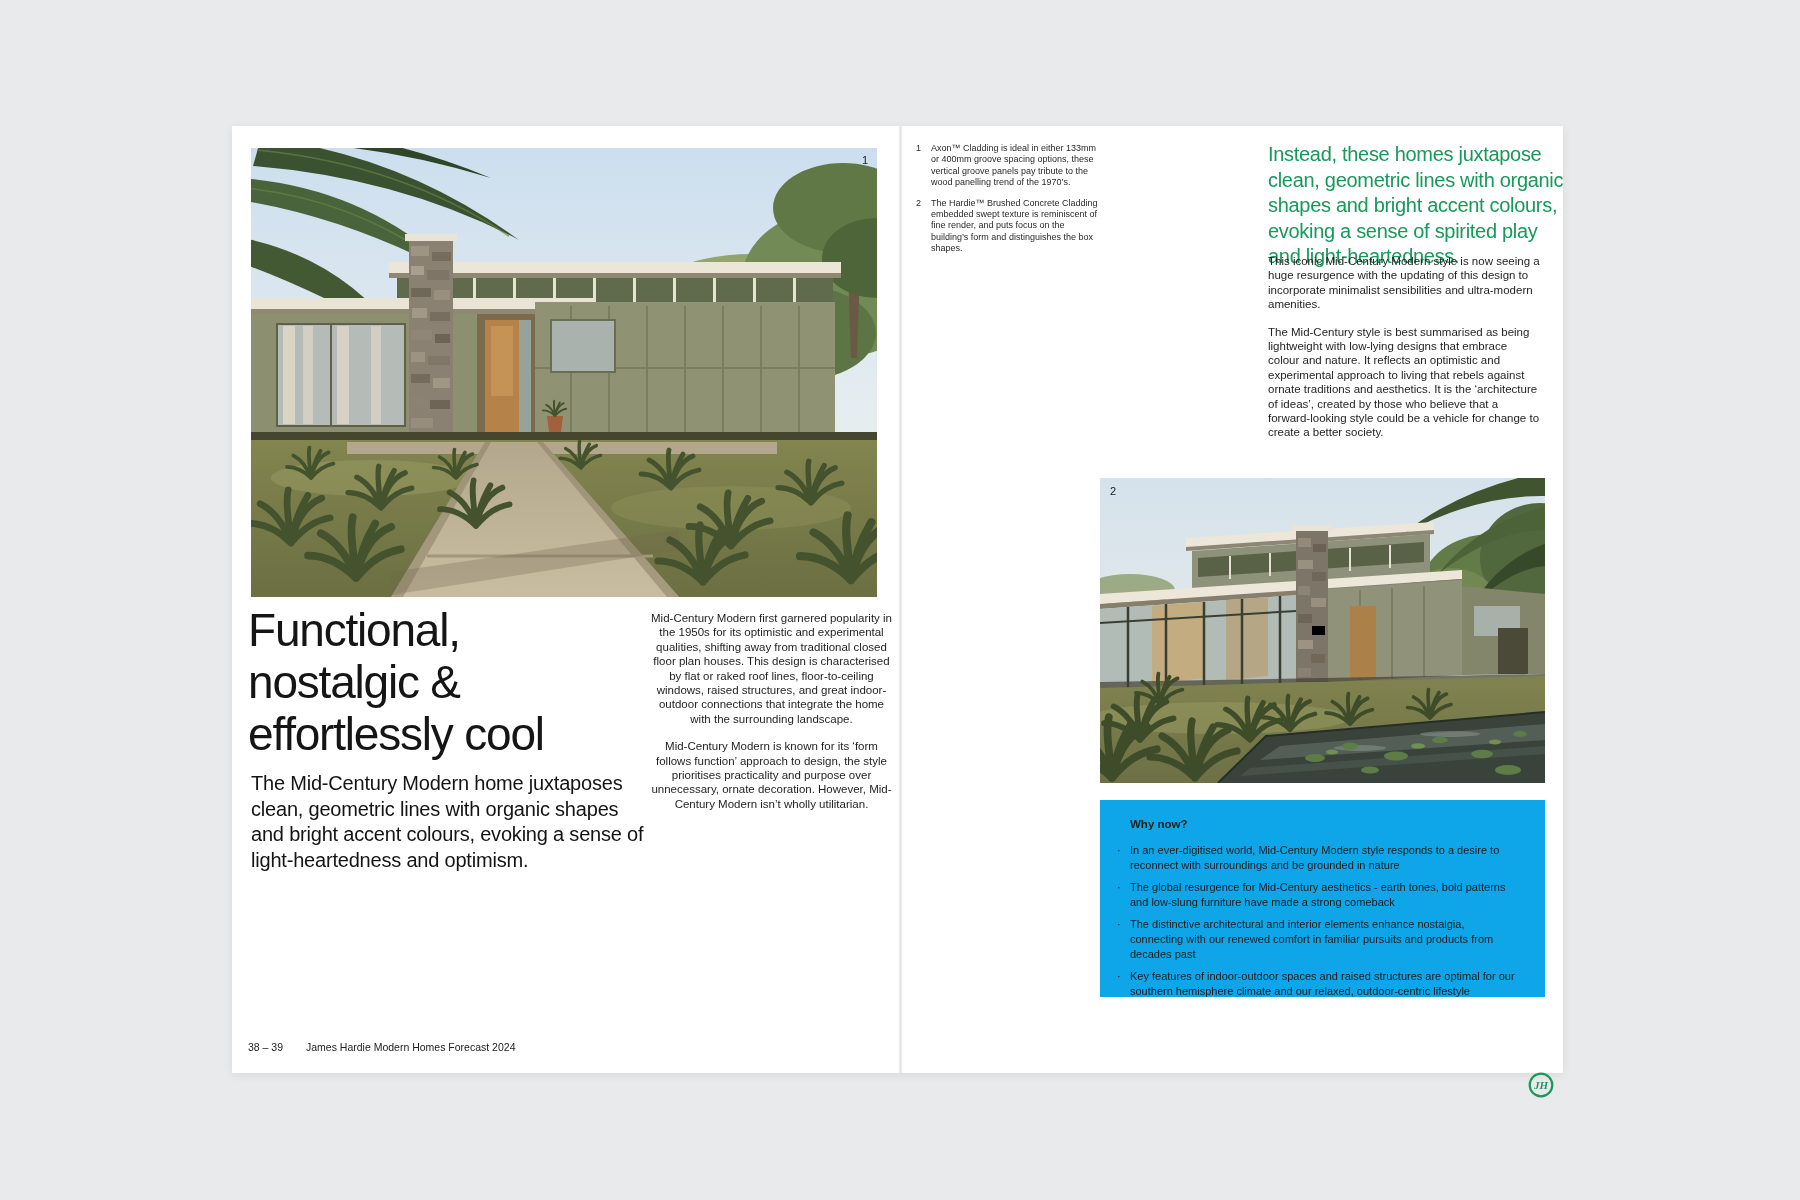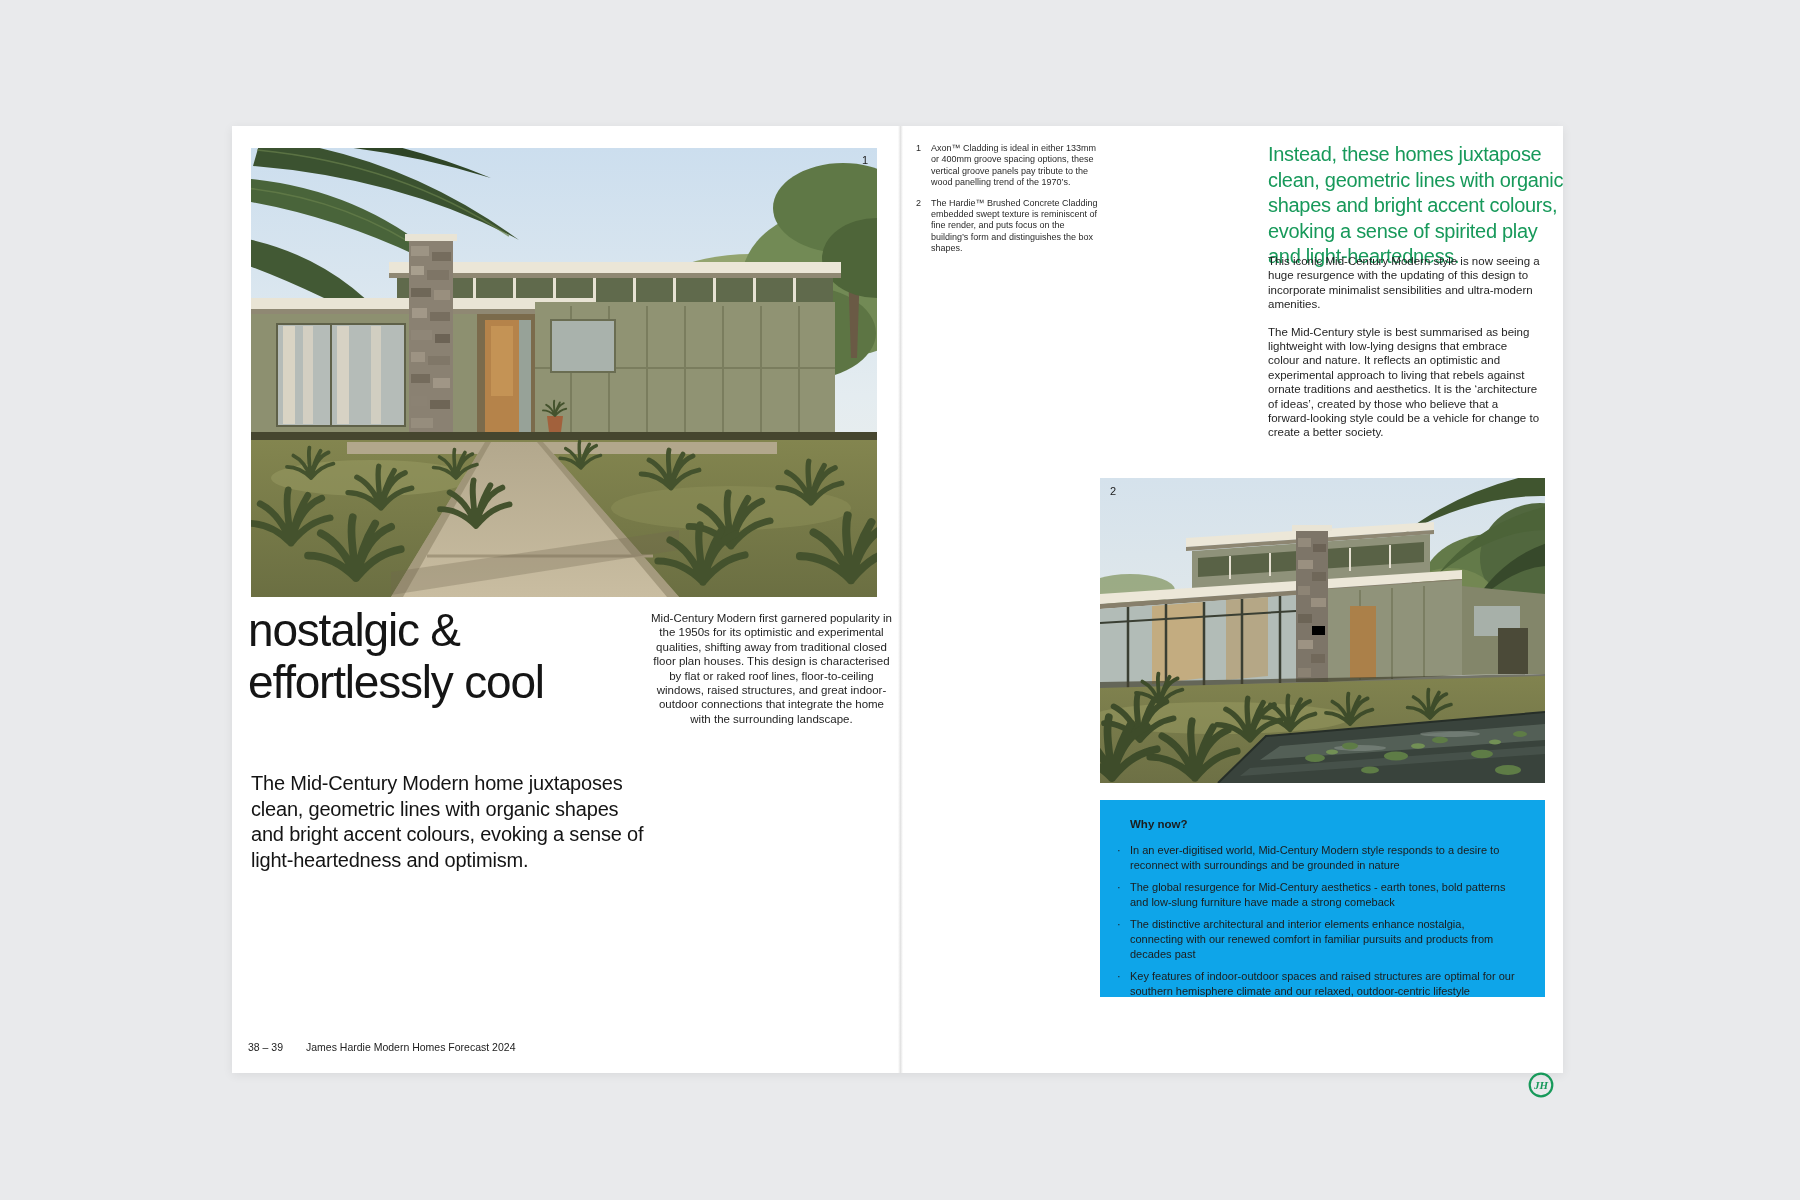--- a/index.html
+++ b/index.html
@@ -173,28 +173,30 @@
           <use href="#tuft" transform="translate(420,340) scale(2)"></use>
           <use href="#tuft" transform="translate(480,398) scale(2.8)"></use>
           <use href="#tuft" transform="translate(560,355) scale(2.2)"></use>
           <use href="#tuft" transform="translate(600,432) scale(3.4)"></use>
           <use href="#tuft" transform="translate(452,434) scale(3)"></use>
         </svg>
         <span class="photo-label">1</span>
       </div>
 
       <div class="headline">
+        <div>Functional,</div>
         <div>nostalgic &amp;</div>
         <div>effortlessly cool</div>
       </div>
 
       <div class="intro">The Mid-Century Modern home juxtaposes clean, geometric lines with organic shapes and bright accent colours, evoking a sense of light-heartedness and optimism.</div>
 
       <div class="column-text">
         <p>Mid-Century Modern first garnered popularity in the 1950s for its optimistic and experimental qualities, shifting away from traditional closed floor plan houses. This design is characterised by flat or raked roof lines, floor-to-ceiling windows, raised structures, and great indoor-outdoor connections that integrate the home with the surrounding landscape.</p>
+        <p>Mid-Century Modern is known for its ‘form follows function’ approach to design, the style prioritises practicality and purpose over unnecessary, ornate decoration. However, Mid-Century Modern isn’t wholly utilitarian.</p>
       </div>
 
       <div class="page-footer">
         <span class="pages">38 – 39</span>
         <span>James Hardie Modern Homes Forecast 2024</span>
       </div>
     </div>
 
     <div>
 

